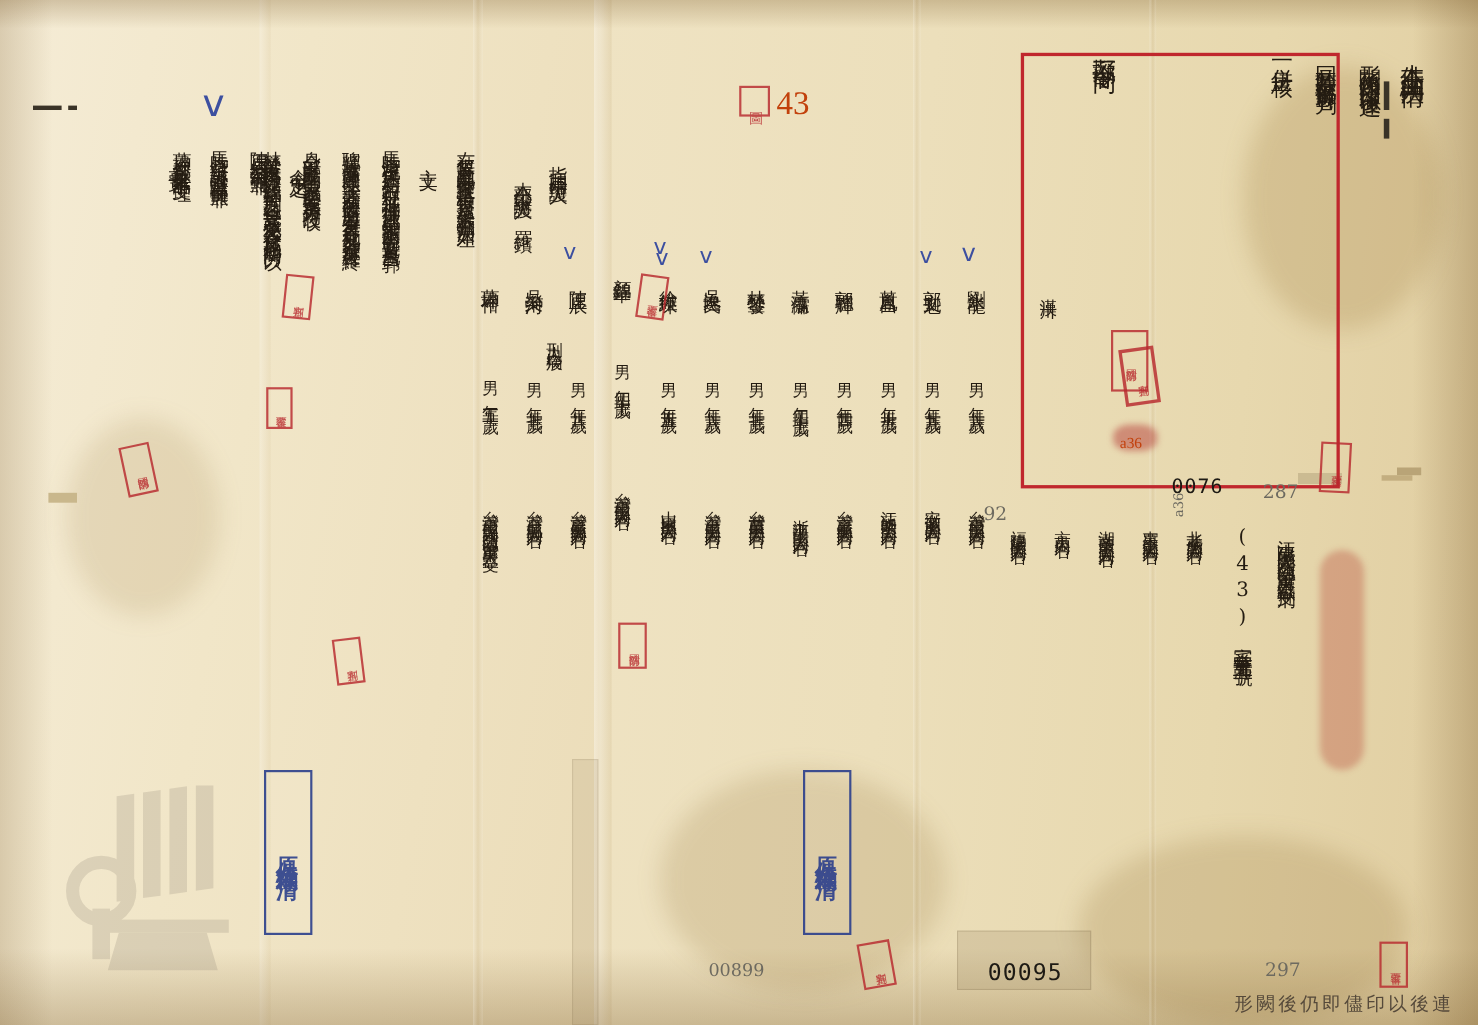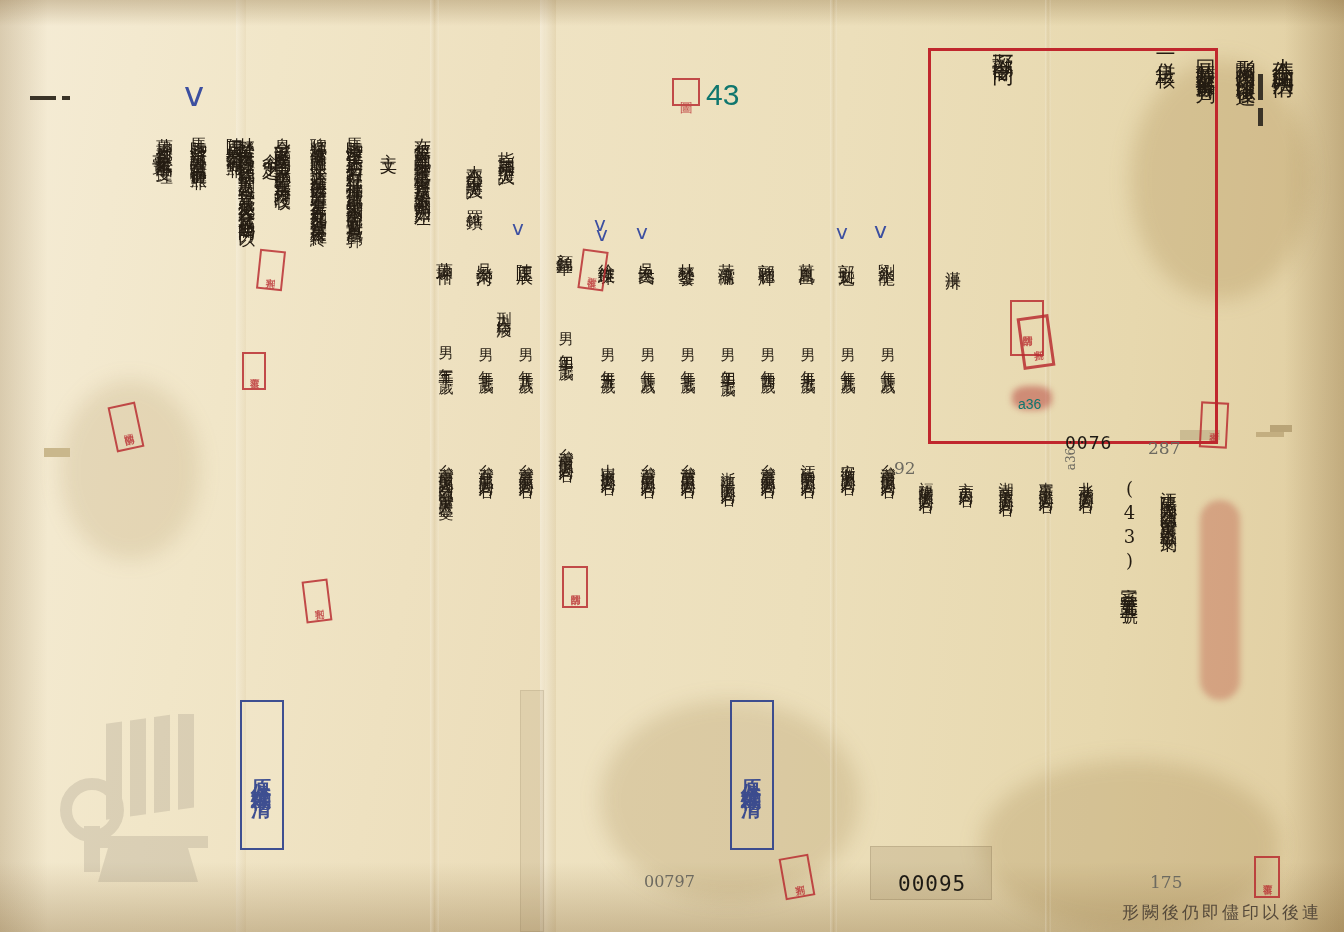--- a/index.html
+++ b/index.html
@@ -155,22 +155,22 @@
     color: #1d1a14;
     letter-spacing: 1px;
   }
   .pencil-num {
     position: absolute;
     font-family: "DejaVu Serif", "Liberation Serif", serif;
     color: #6d6a60;
   }
   .red-num {
     position: absolute;
-    font-family: Liberation Sans, sans-serif;
-    color: #0f766e;
+    font-family: Liberation Serif, serif;
+    color: #c2410c;
   }
 
   
   .watermark {
     position: absolute;
     left: 48px;
     bottom: 38px;
     width: 230px;
     height: 180px;
     opacity: 0.30;
@@ -318,21 +318,21 @@
   <div class="checkmark" style="left:596px; top:222px; font-size:20px;">v</div>
   <div class="pencil-num" style="left:894px; top:458px; font-size:17px;">92</div>
 
   <div class="blue-stamp" style="left:730px; top:700px; width:44px; height:150px;">原件模糊不清</div>
 
   <div class="seal-sq" style="left:782px; top:856px; width:30px; height:42px; transform:rotate(-10deg);">審判</div>
   <div class="seal-sq" style="left:1254px; top:856px; width:26px; height:42px;">覆審</div>
   <div class="smudge" style="left:1200px; top:500px; width:40px; height:200px; border-radius:20px; background:rgba(175,50,40,0.30);"></div>
 
   <div class="docnum" style="left:898px; top:872px; font-size:21px;">00095</div>
-  <div class="pencil-num" style="left:1150px; top:872px; font-size:17px;">175</div>
+  <div class="pencil-num" style="left:1150px; top:872px; font-size:17px;">297</div>
 
   <div class="v-col ink-black t17" style="left:516px; top:250px;">陳正辰</div>
   <div class="v-col ink-black t15" style="left:518px; top:336px;">男</div>
   <div class="v-col ink-black t15" style="left:518px; top:358px;">年廿八歲</div>
   <div class="v-col ink-black t15" style="left:518px; top:452px;">台灣嘉義縣人同右</div>
 
   <div class="v-col ink-black t17" style="left:476px; top:250px;">吳榮河</div>
   <div class="v-col ink-black t15" style="left:478px; top:336px;">男</div>
   <div class="v-col ink-black t15" style="left:478px; top:358px;">年廿七歲</div>
   <div class="v-col ink-black t15" style="left:478px; top:452px;">台灣台北縣人同右</div>
@@ -365,21 +365,21 @@
   <div class="v-col ink-black t17" style="left:152px; top:140px;">事實</div>
 
   <div class="blue-stamp" style="left:240px; top:700px; width:44px; height:150px;">原件模糊不清</div>
   <div class="seal-sq" style="left:112px; top:404px; width:28px; height:46px; transform:rotate(-12deg);">國防部</div>
   <div class="seal-sq" style="left:258px; top:250px; width:26px; height:40px; transform:rotate(6deg);">審判</div>
   <div class="seal-sq" style="left:242px; top:352px; width:24px; height:38px;">覆審</div>
   <div class="seal-sq" style="left:304px; top:580px; width:26px; height:42px; transform:rotate(-7deg);">審判</div>
   <div class="seal-sq" style="left:562px; top:566px; width:26px; height:42px;">國防部</div>
   <div class="seal-sq" style="left:580px; top:250px; width:26px; height:40px; transform:rotate(8deg);">覆審</div>
 
-  <div class="pencil-num" style="left:644px; top:872px; font-size:16px;">00797</div>
+  <div class="pencil-num" style="left:644px; top:872px; font-size:16px;">00899</div>
 
   <svg class="watermark" viewBox="0 0 230 180">
     <g fill="#8d8374" opacity="0.75">
       <rect x="58" y="18" width="16" height="96" transform="skewY(-8)"></rect>
       <rect x="82" y="18" width="16" height="96" transform="skewY(-8)"></rect>
       <rect x="106" y="18" width="16" height="96" transform="skewY(-8)"></rect>
       <rect x="130" y="18" width="16" height="96" transform="skewY(-8)"></rect>
       <rect x="40" y="122" width="120" height="12"></rect>
       <path d="M60 134 h80 l10 34 h-100 z"></path>
       <circle cx="44" cy="96" r="26" fill="none" stroke="#8d8374" stroke-width="12"></circle>

